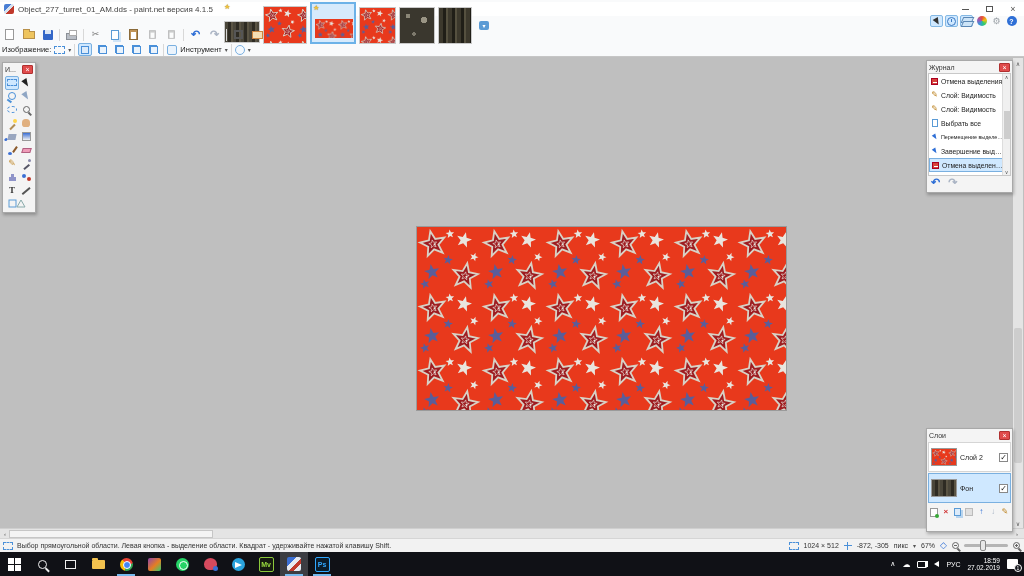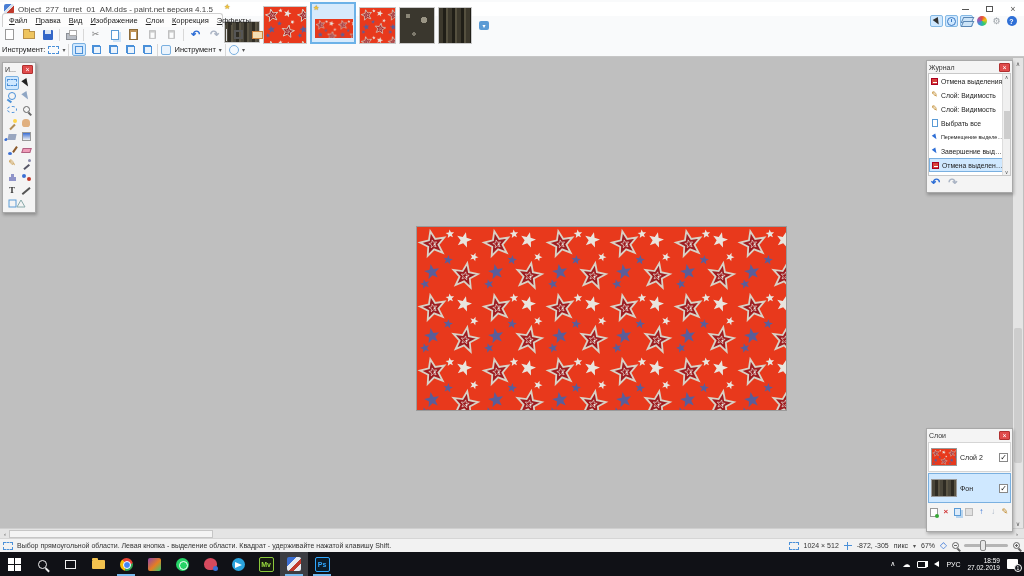--- a/index.html
+++ b/index.html
@@ -304,29 +304,20 @@
             <g transform="scale(0.42)">
               <rect width="84" height="84" fill="url(#stars)"></rect>
             </g>
           </svg>
       </div>
       <div class="thumb" style="width:36px;height:37px;background:radial-gradient(circle 4px at 8px 8px,#8a8677 60%,transparent 61%),radial-gradient(circle 5px at 24px 12px,#9a9585 60%,transparent 61%),radial-gradient(circle 3px at 14px 26px,#7d796c 60%,transparent 61%),#3a372e"></div>
       <div class="thumb" style="width:34px;height:37px;background:repeating-linear-gradient(90deg,#3c382c 0 4px,#201e17 4px 7px,#55503f 7px 9px)"></div>
       <div class="strip-arrow">▾</div>
     </div>
 
-    <div class="menubox">
-      <span class="menu-item">Файл</span>
-      <span class="menu-item">Правка</span>
-      <span class="menu-item">Вид</span>
-      <span class="menu-item">Изображение</span>
-      <span class="menu-item">Слои</span>
-      <span class="menu-item">Коррекция</span>
-      <span class="menu-item">Эффекты</span>
-    </div>
 
     <div class="toolbar">
       <div class="tbtn">
           <div class="b-new"></div>
         </div>
       <div class="tbtn">
           <div class="b-open"></div>
         </div>
       <div class="tbtn">
           <div class="b-save"></div>
@@ -361,21 +352,21 @@
       <div class="tsep"></div>
       <div class="tbtn">
           <div class="b-crop"></div>
         </div>
       <div class="tbtn">
           <div class="b-desel"></div>
         </div>
     </div>
 
     <div class="optionsbar">
-      <span class="opt-label">Инструмент:</span>
+      <span class="opt-label">Изображение:</span>
       <div class="sel-ico"></div>
       <span class="dd">▾</span>
       <div class="tsep"></div>
       <div class="modebtn sel">
           <div class="mb-core"></div>
         </div>
       <div class="modebtn">
           <div class="mb-two"></div>
         </div>
       <div class="modebtn">

